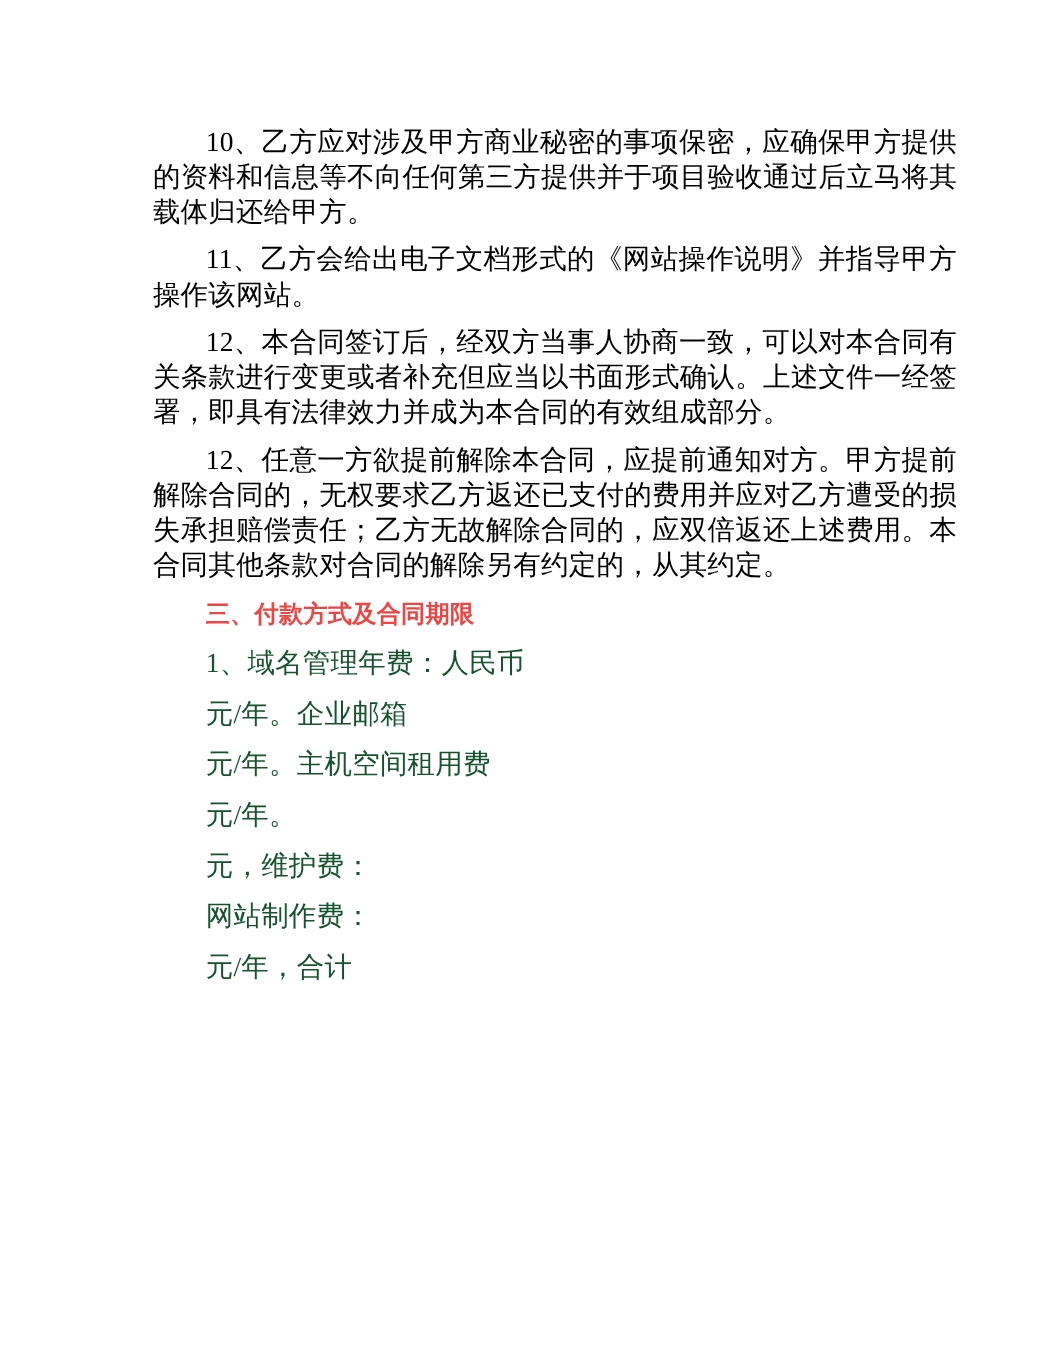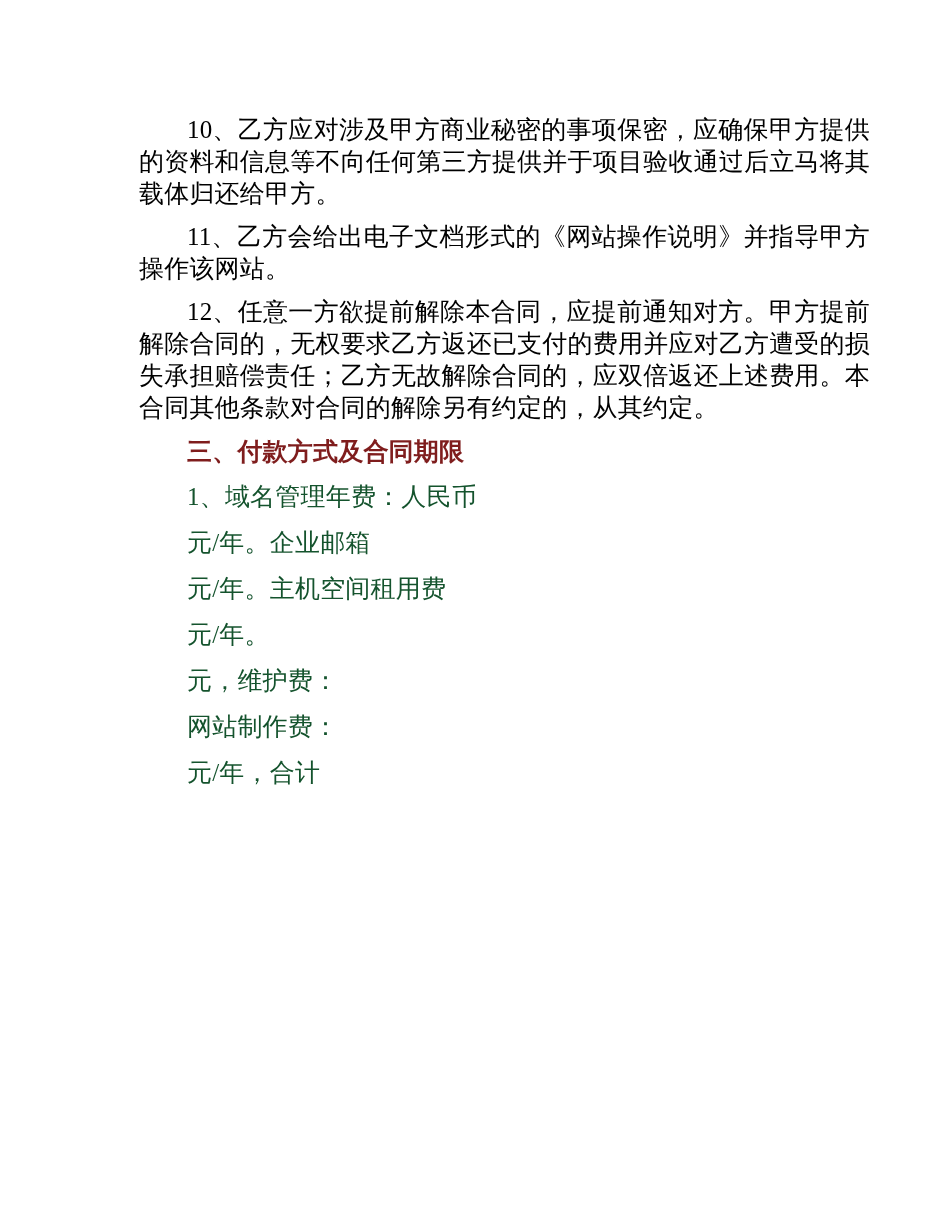--- a/index.html
+++ b/index.html
@@ -27,44 +27,45 @@
     line-height: 32px;
     text-align: justify;
     text-indent: 48px;
     letter-spacing: 0.2px;
     color: #000000;
   }
   .section-heading {
     margin: 0 0 14px 0;
     font-family: "Liberation Sans", "DejaVu Sans", sans-serif;
     font-weight: bold;
-    font-size: 25px;
+    font-size: 22px;
     line-height: 32px;
     text-indent: 48px;
     letter-spacing: 0.2px;
-    color: #7f1d1d;
+    color: #ef4444;
   }
   .payment-line {
     margin: 0 0 14px 0;
     font-size: 25px;
     line-height: 32px;
     text-indent: 48px;
     letter-spacing: 0.2px;
     color: #14532d;
   }
 </style>
 </head>
 <body>
 
 <div class="page">
 
   <p class="clause">10、乙方应对涉及甲方商业秘密的事项保密，应确保甲方提供的资料和信息等不向任何第三方提供并于项目验收通过后立马将其载体归还给甲方。</p>
 
   <p class="clause">11、乙方会给出电子文档形式的《网站操作说明》并指导甲方操作该网站。</p>
 
+  <p class="clause">12、本合同签订后，经双方当事人协商一致，可以对本合同有关条款进行变更或者补充但应当以书面形式确认。上述文件一经签署，即具有法律效力并成为本合同的有效组成部分。</p>
 
   <p class="clause">12、任意一方欲提前解除本合同，应提前通知对方。甲方提前解除合同的，无权要求乙方返还已支付的费用并应对乙方遭受的损失承担赔偿责任；乙方无故解除合同的，应双倍返还上述费用。本合同其他条款对合同的解除另有约定的，从其约定。</p>
 
 
   <p class="section-heading">三、付款方式及合同期限</p>
 
   <p class="payment-line">1、域名管理年费：人民币</p>
 
   <p class="payment-line">元/年。企业邮箱</p>
 

